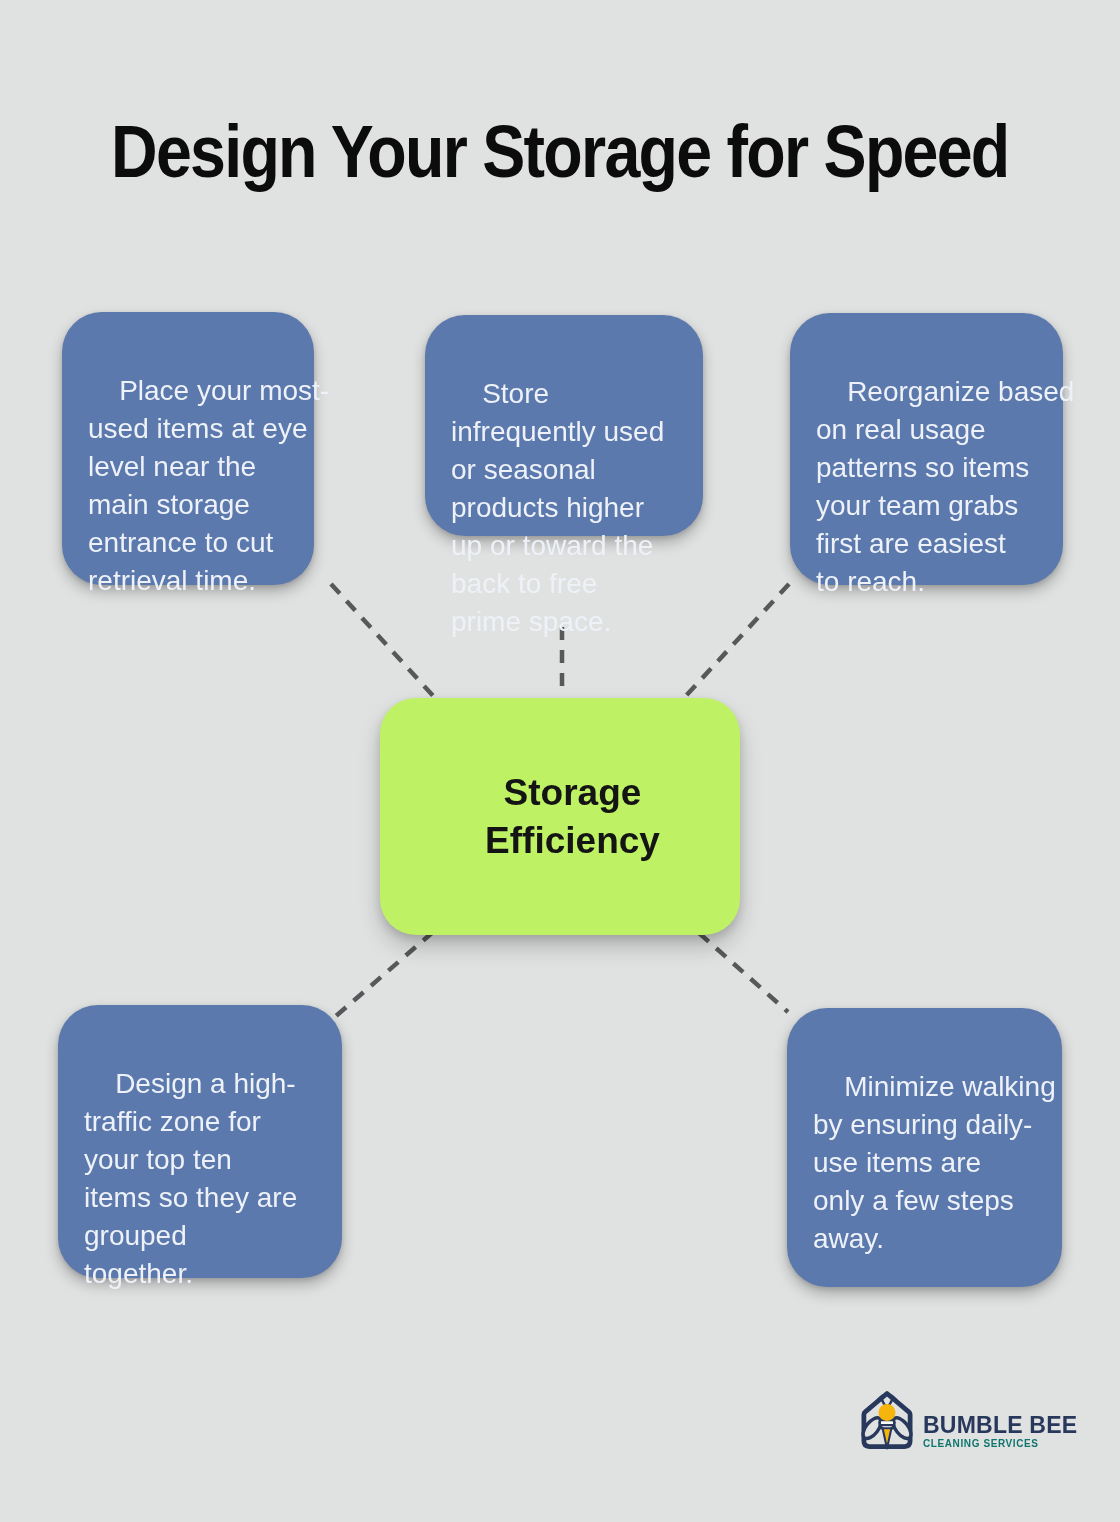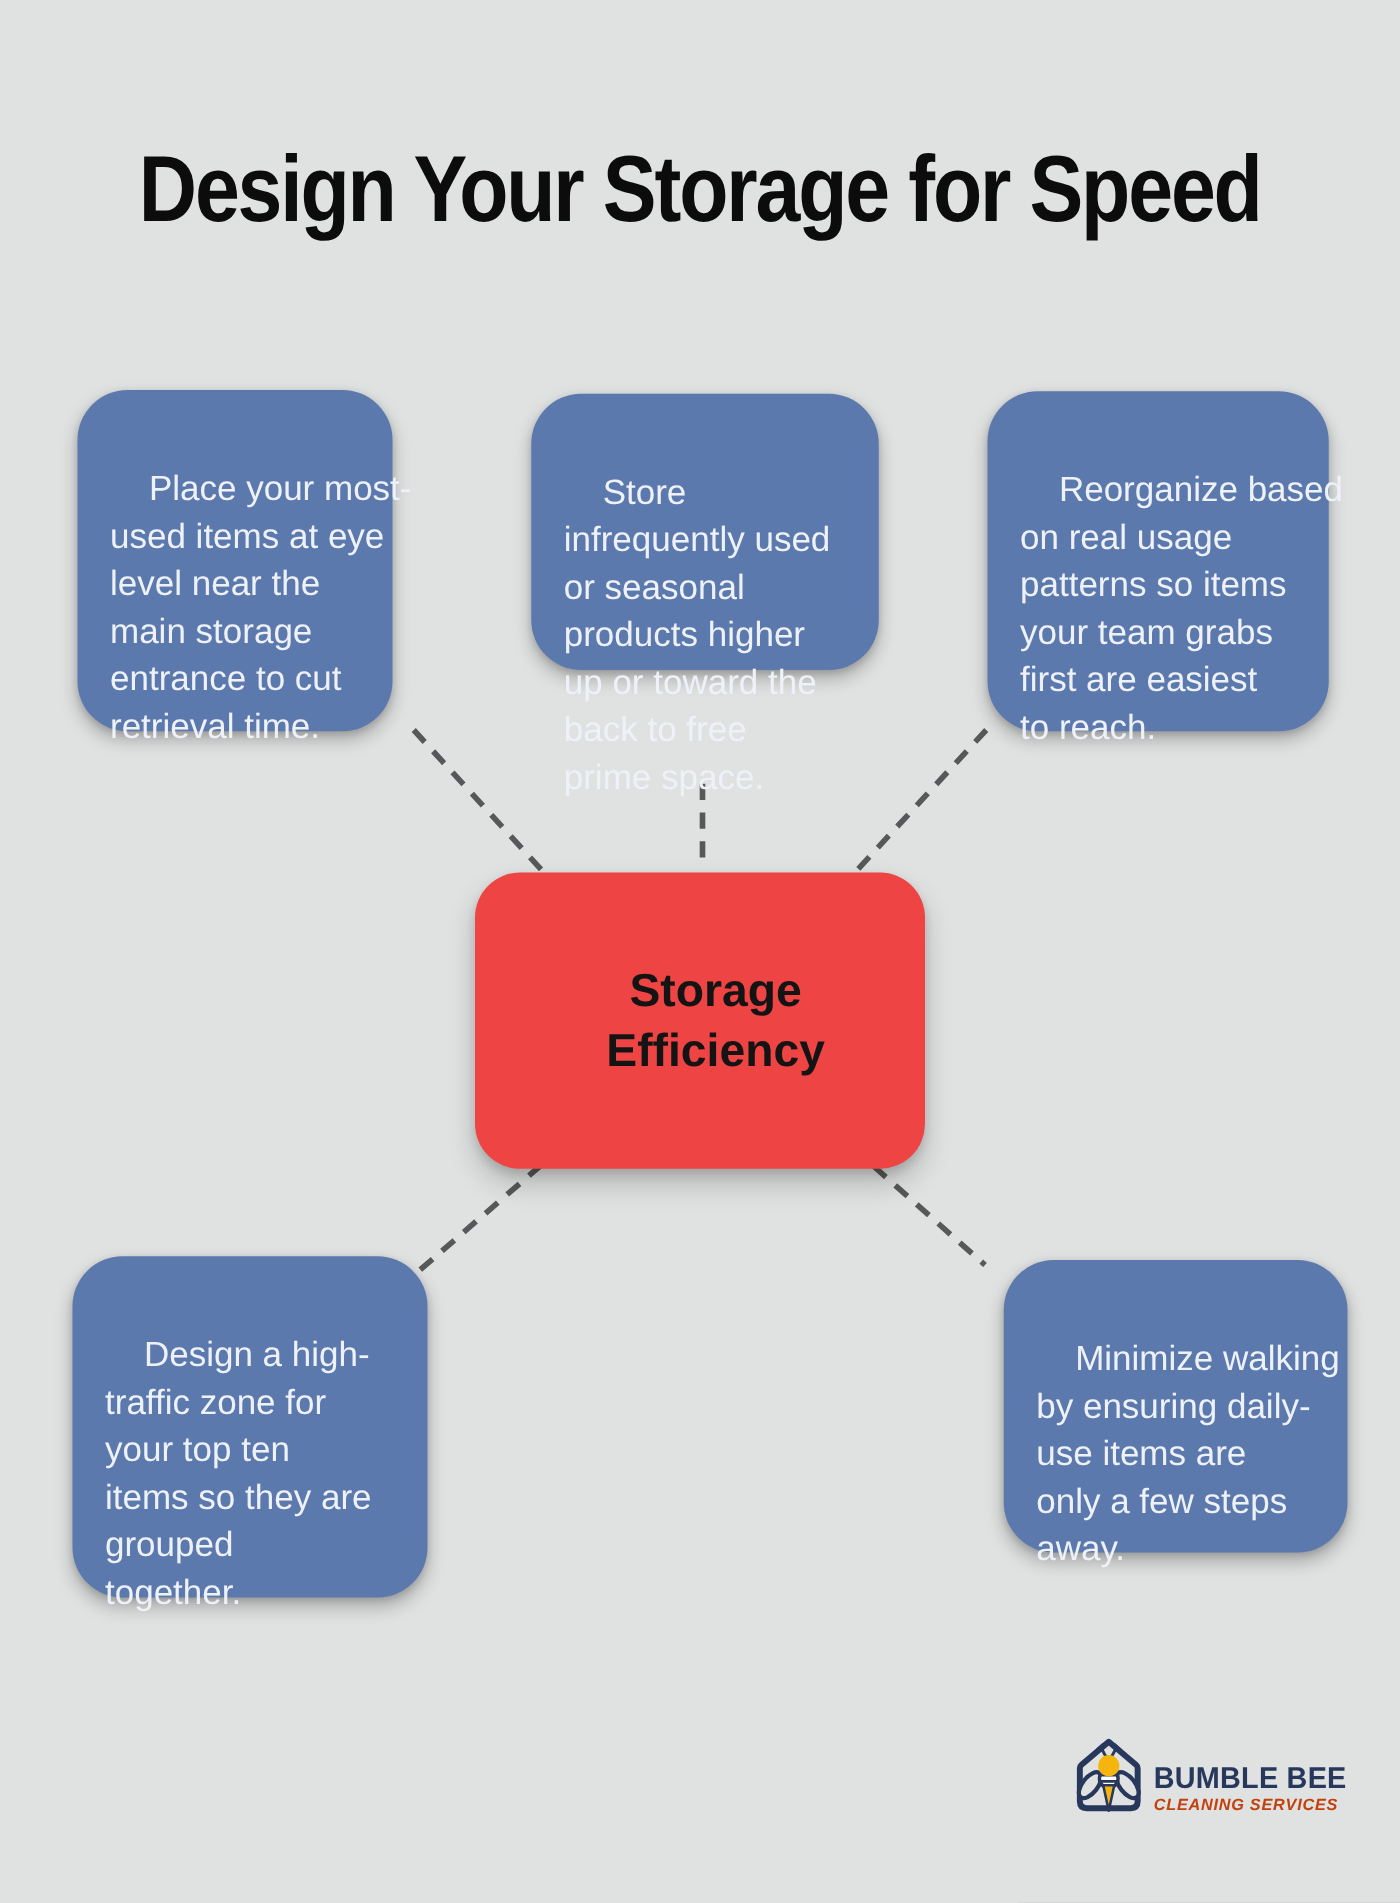--- a/index.html
+++ b/index.html
@@ -59,31 +59,31 @@
     font-size: 28px;
     line-height: 38px;
     padding: 22px 26px;
     white-space: pre;
     box-shadow: 0 7px 14px rgba(0,0,0,0.25), 0 2px 5px rgba(0,0,0,0.12);
   }
   #node-top-left     { left: 62px;  top: 312px;  width: 252px; height: 273px; }
   #node-top-center   { left: 425px; top: 315px;  width: 278px; height: 221px; }
   #node-top-right    { left: 790px; top: 313px;  width: 273px; height: 272px; }
   #node-bottom-left  { left: 58px;  top: 1005px; width: 284px; height: 273px; }
-  #node-bottom-right { left: 787px; top: 1008px; width: 275px; height: 234px; margin-left: 16px; }
+  #node-bottom-right { left: 787px; top: 1008px; width: 275px; height: 279px; }
 
   
   .hub {
     position: absolute;
     left: 380px;
     top: 698px;
     width: 360px;
     height: 237px;
     box-sizing: border-box;
-    background: #ef4444;
+    background: #bef264;
     border-radius: 36px;
     display: flex;
     align-items: center;
     justify-content: center;
     text-align: center;
     font-size: 37px;
     font-weight: 700;
     line-height: 48px;
     color: #141414;
     white-space: pre;
@@ -105,28 +105,27 @@
     font-size: 24px;
     font-weight: 800;
     color: #28385c;
     letter-spacing: 0.2px;
     line-height: 1.05;
     white-space: nowrap;
     transform: scaleX(0.96);
     transform-origin: left center;
   }
   .logo-tagline {
-    font-size: 13px;
+    font-size: 10px;
     font-weight: 800;
-    color: #c2410c;
+    color: #0f766e;
     letter-spacing: 0.6px;
     line-height: 1.2;
     margin-top: 1px;
     white-space: nowrap;
-    font-style: italic;
   }
 </style>
 </head>
 <body>
 
 <div class="canvas">
 
   <div class="title-wrap">
     <span class="title-text">Design Your Storage for Speed</span>
   </div>

